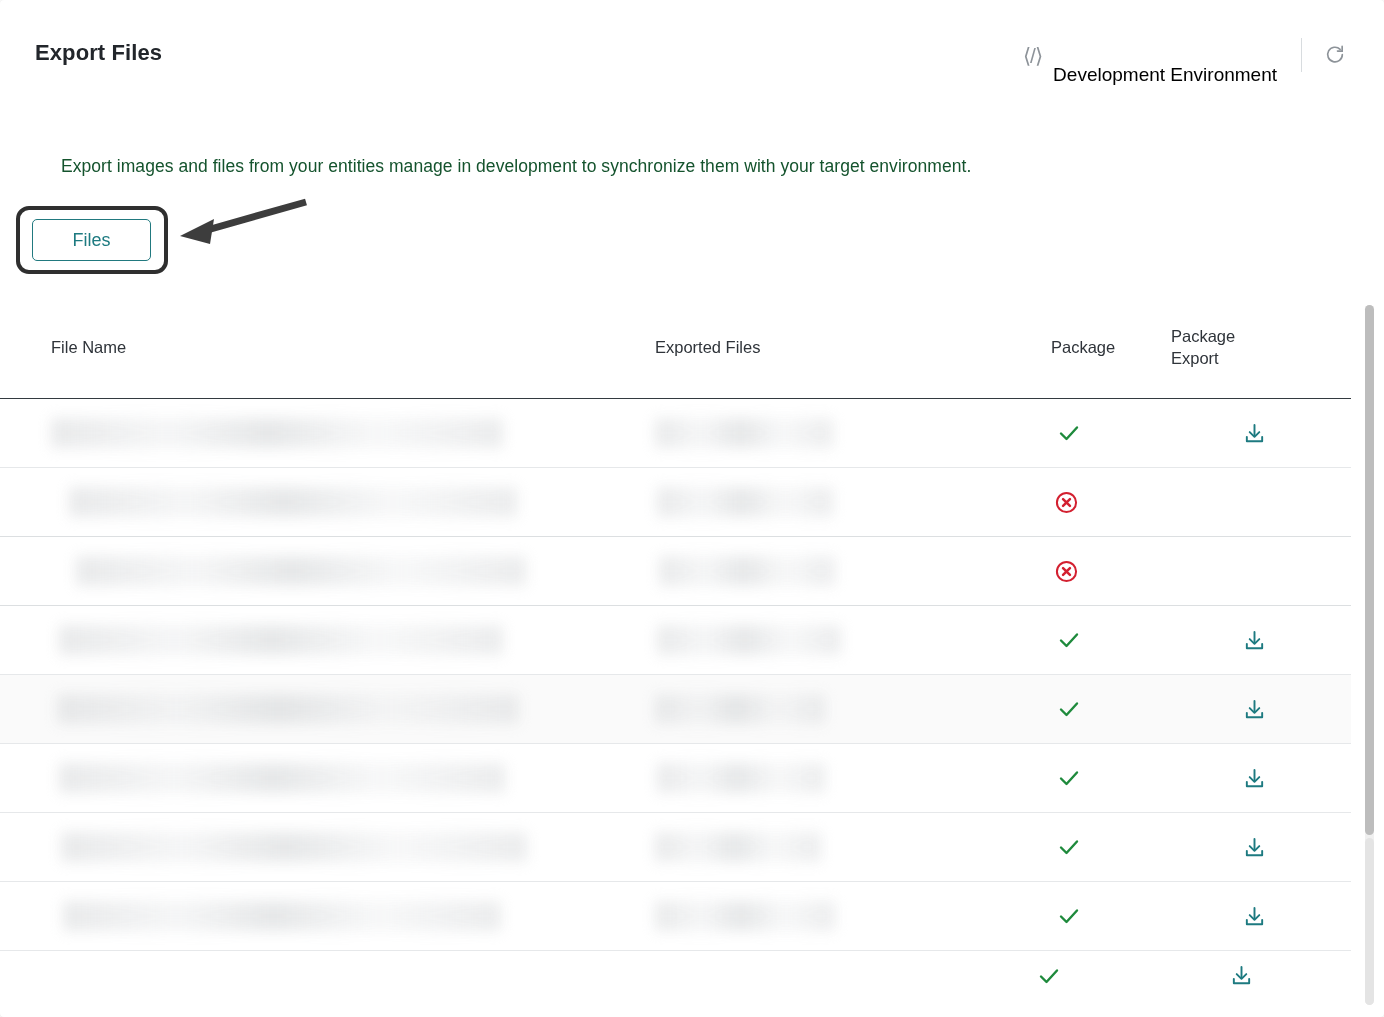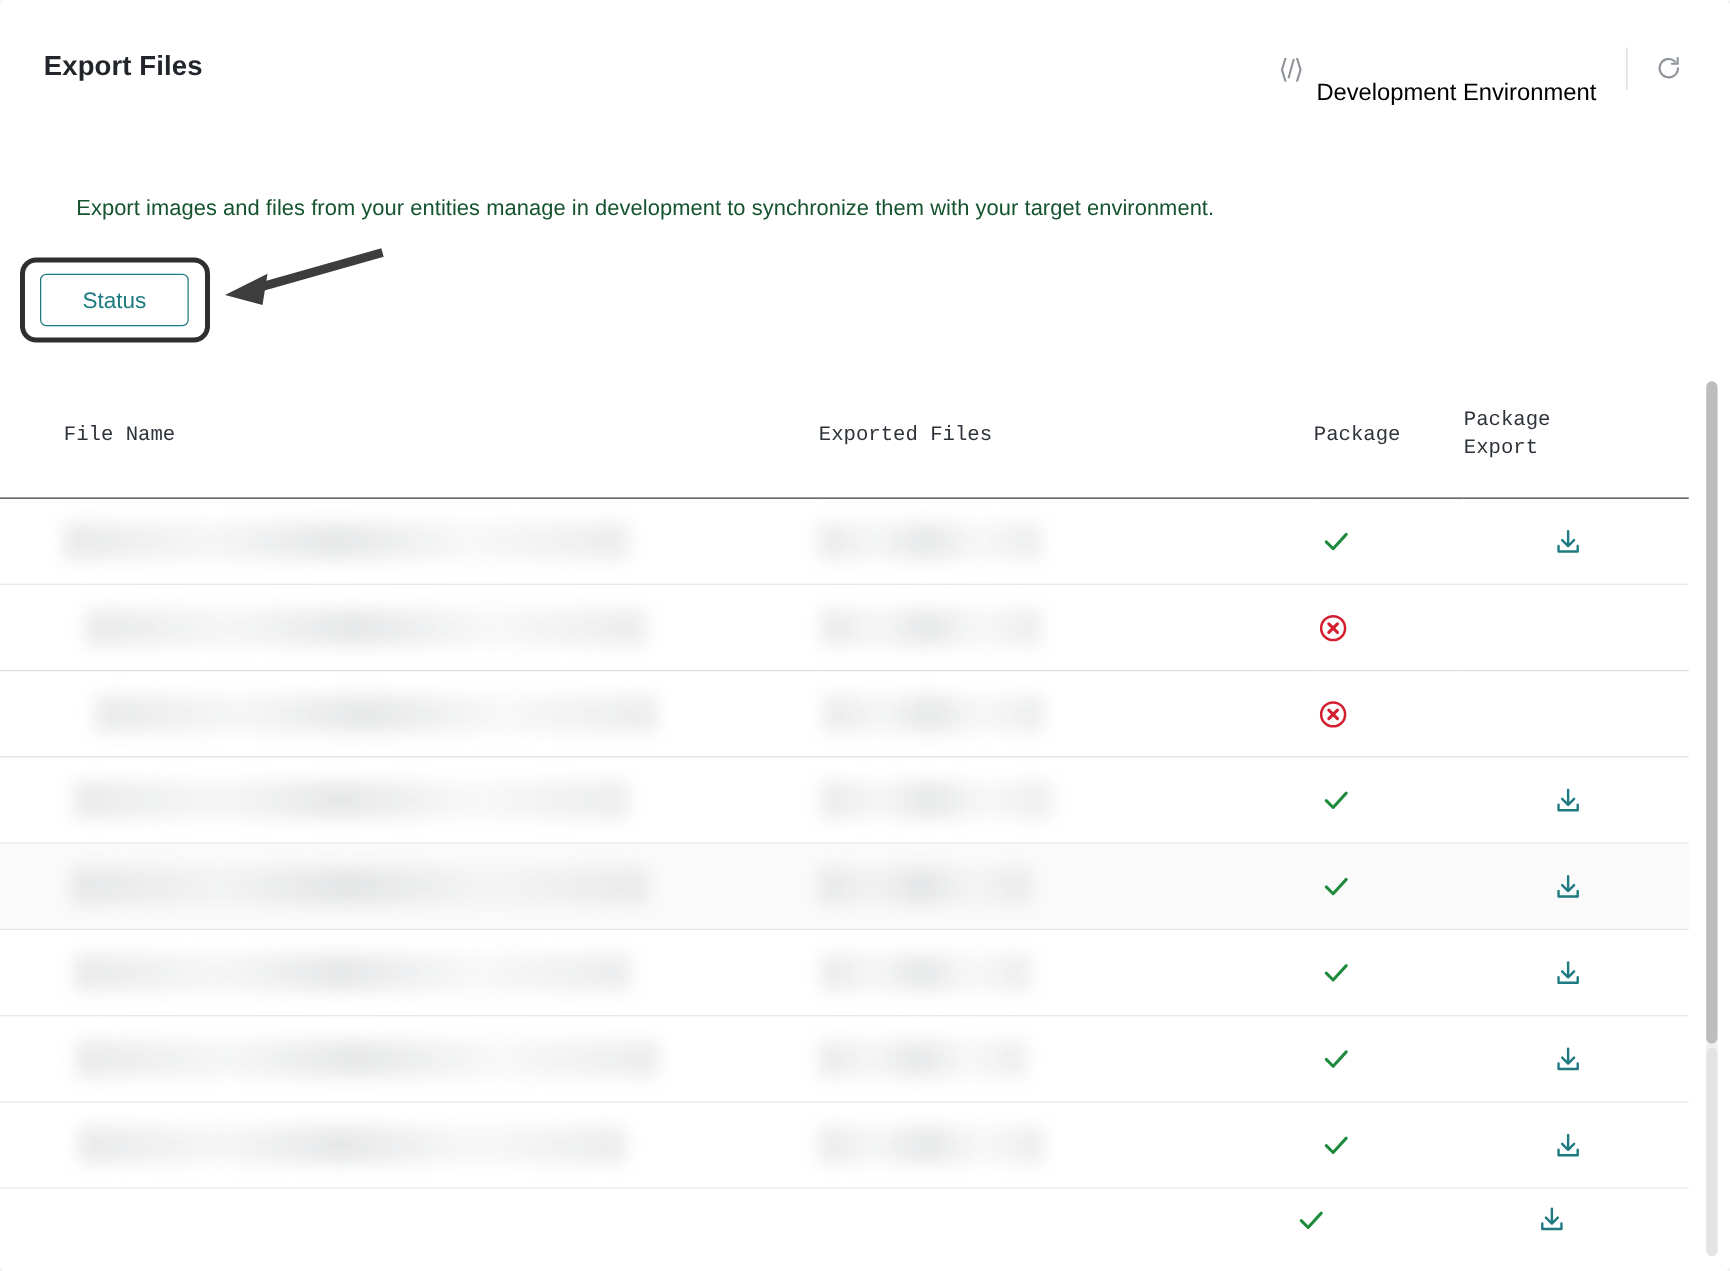--- a/index.html
+++ b/index.html
@@ -124,21 +124,20 @@
   }
 
   
   .table-region {
     position: absolute;
     left: 0;
     top: 296px;
     width: 1384px;
     height: 721px;
     overflow: hidden;
-    font-family: Liberation Mono, monospace;
   }
   .tbl {
     position: absolute;
     left: 0;
     top: 0;
     width: 1336px;
     border-collapse: collapse;
     table-layout: fixed;
   }
   .tbl th {
@@ -284,21 +283,21 @@
           <path d="M19.8 2.6v5.1h-5.1"></path>
         </svg>
       </span>
     </div>
   </div>
 
   <div class="description">Export images and files from your entities manage in development to synchronize them with your target environment.</div>
 
   <div class="export-wrap">
     <div class="highlight-box"></div>
-    <button class="export-button">Status</button>
+    <button class="export-button">Files</button>
   </div>
 
   <svg class="pointer-arrow" viewBox="0 0 150 62">
     <path d="M136 10 L30 40 L28 40" stroke="#3d3d3d" stroke-width="7" fill="none" stroke-linecap="butt"></path>
     <path d="M10 44 L44 27 L40 52 Z" fill="#3d3d3d"></path>
   </svg>
 
   <div class="table-region">
     <table class="tbl">
       <thead>

